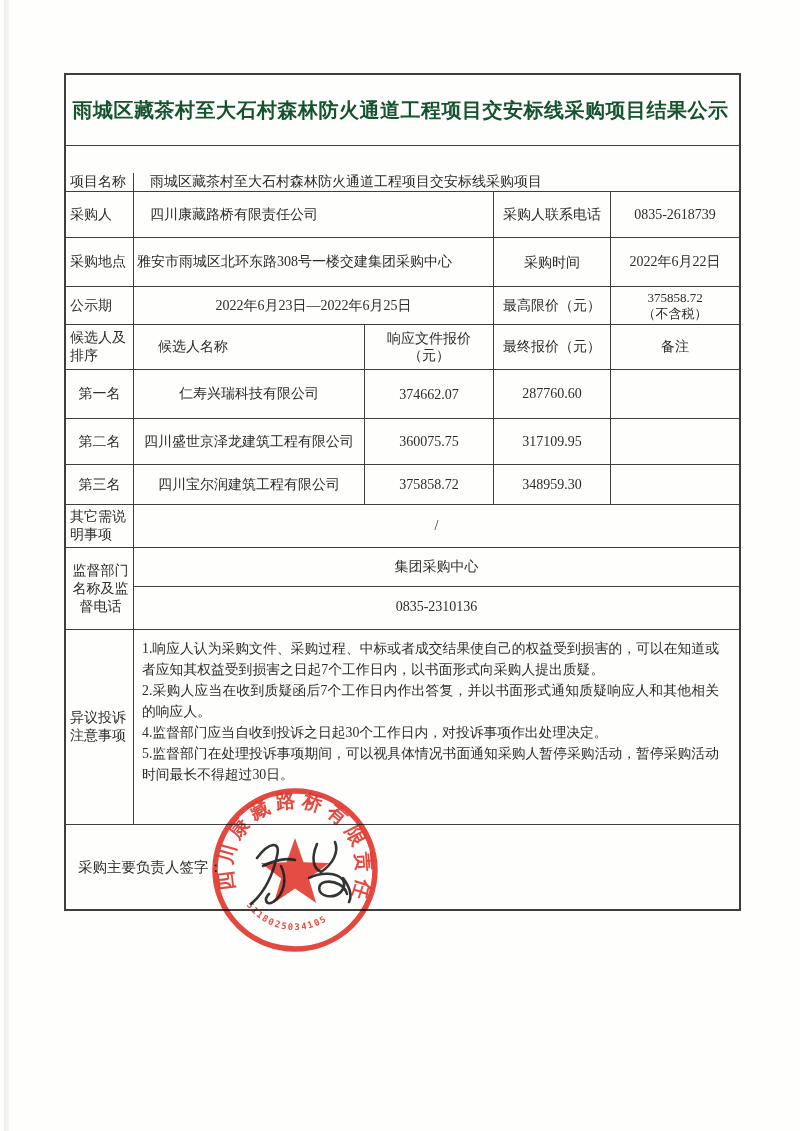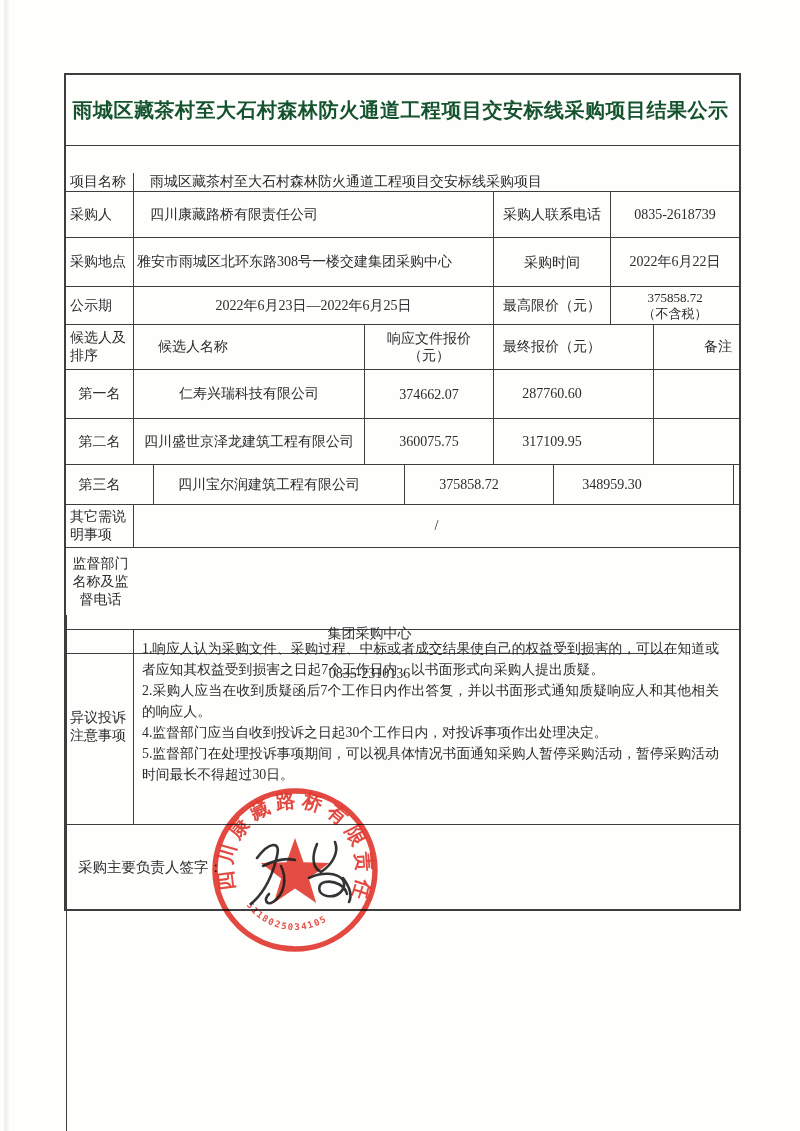--- a/index.html
+++ b/index.html
@@ -36,35 +36,35 @@
   .label-cell{padding-left:4px;line-height:18px;}
 
   .h-title{height:70px;}
   .h-project{height:45px;align-items:flex-end;}
   .h-purchaser{height:45px;}
   .h-location{height:48px;}
   .h-publicity{height:37px;}
   .h-candhead{height:44px;}
   .h-cand1{height:48px;}
   .h-cand2{height:45px;}
-  .h-cand3{height:39px;gap:20px;}
+  .h-cand3{height:39px;}
   .h-other{height:42px;}
-  .h-supervise{height:81px;flex-direction:column;}
+  .h-supervise{height:81px;}
   .h-objection{height:194px;}
   .h-signature{height:84px;}
 
   .w-label{width:67px;flex:0 0 67px;}
   .w-rest{width:606px;flex:0 0 606px;}
   .w-info-val{width:360px;flex:0 0 360px;}
   .w-info-lab2{width:117px;flex:0 0 117px;line-height:17px;}
   .w-info-val2{width:129px;flex:0 0 129px;line-height:16px;}
   .w-name{width:231px;flex:0 0 231px;}
   .w-bid{width:129px;flex:0 0 129px;line-height:17px;}
   .w-final{width:117px;flex:0 0 117px;}
-  .w-note{width:129px;flex:0 0 129px;margin-left:43px;}
+  .w-note{width:129px;flex:0 0 129px;}
   .w-full{width:673px;flex:0 0 673px;}
 
   .title-cell{
     width:669px;justify-content:center;text-align:center;
     font-family:"Liberation Sans","DejaVu Sans",sans-serif;
     font-weight:700;font-size:20px;letter-spacing:0.5px;color:#14532d;
   }
   .name-header{padding-left:24px;}
   .supervise-stack{flex-direction:column;align-items:stretch;padding:0;}
   .sub-cell{box-sizing:border-box;display:flex;align-items:center;justify-content:center;}

